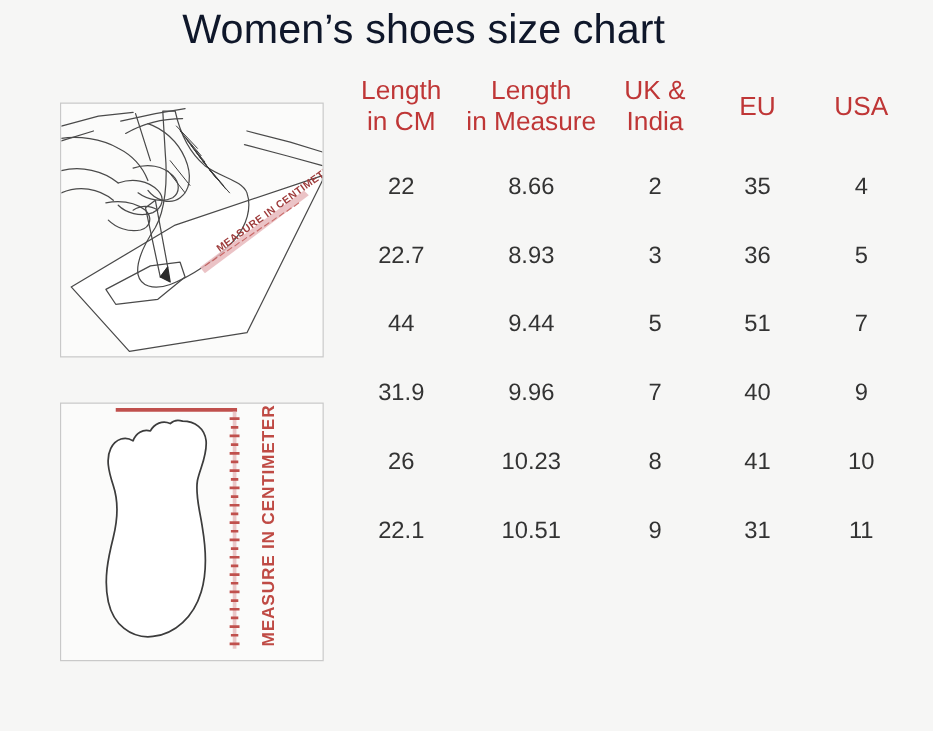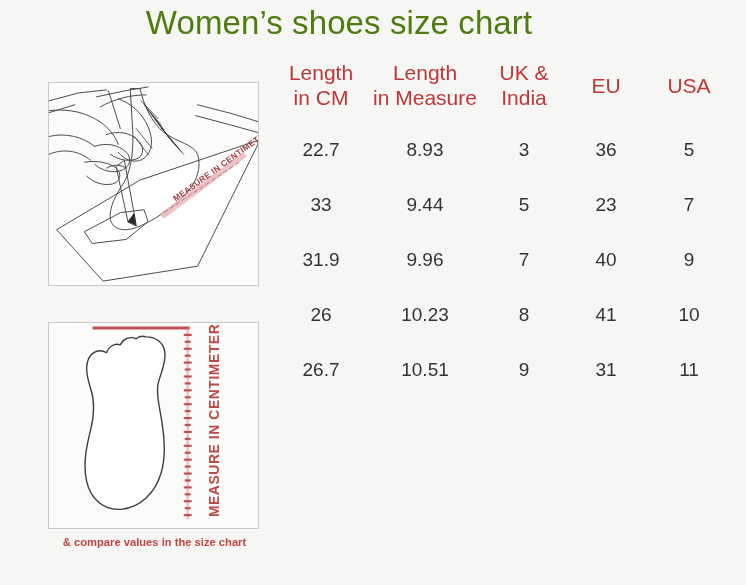--- a/index.html
+++ b/index.html
@@ -17,21 +17,21 @@
 
   
   #page-title {
     position: absolute;
     top: 4px;
     left: 0;
     width: 678px;
     text-align: center;
     font-size: 33px;
     font-weight: 400;
-    color: #4d7c0f;
+    color: #0f172a;
     letter-spacing: 0.1px;
   }
 
   
   #illustrations {
     position: absolute;
     left: 48px;
     top: 82px;
     width: 213px;
   }
@@ -230,21 +230,20 @@
           <line x1="136" y1="194" x2="144" y2="194"></line>
         </g>
       </g>
 
       <text x="172" y="196" transform="rotate(-90 172 196)" fill="#bf4a44" font-family="Liberation Sans, sans-serif" font-size="14" font-weight="bold" letter-spacing="0.6">MEASURE IN CENTIMETERS</text>
     </svg>
   </div>
 </div>
 
 <div id="illo-caption">
-  <div>&amp; compare values in the size chart</div>
 </div>
 
 <table id="size-table">
   <colgroup>
     <col class="col-cm">
       <col class="col-inch">
       <col class="col-uk">
       <col class="col-eu">
       <col class="col-usa">
   </colgroup>
@@ -265,48 +264,55 @@
       <th>
         <div>EU</div>
       </th>
       <th>
         <div>USA</div>
       </th>
     </tr>
   </thead>
   <tbody>
     <tr>
+      <td>22</td>
+      <td>8.66</td>
+      <td>2</td>
+      <td>35</td>
+      <td>4</td>
+    </tr>
+    <tr>
       <td>22.7</td>
       <td>8.93</td>
       <td>3</td>
       <td>36</td>
       <td>5</td>
     </tr>
     <tr>
-      <td>33</td>
+      <td>44</td>
       <td>9.44</td>
       <td>5</td>
-      <td>23</td>
+      <td>51</td>
       <td>7</td>
     </tr>
     <tr>
       <td>31.9</td>
       <td>9.96</td>
       <td>7</td>
       <td>40</td>
       <td>9</td>
     </tr>
     <tr>
       <td>26</td>
       <td>10.23</td>
       <td>8</td>
       <td>41</td>
       <td>10</td>
     </tr>
     <tr>
-      <td>26.7</td>
+      <td>22.1</td>
       <td>10.51</td>
       <td>9</td>
       <td>31</td>
       <td>11</td>
     </tr>
   </tbody>
 </table>
 
 </body></html>

